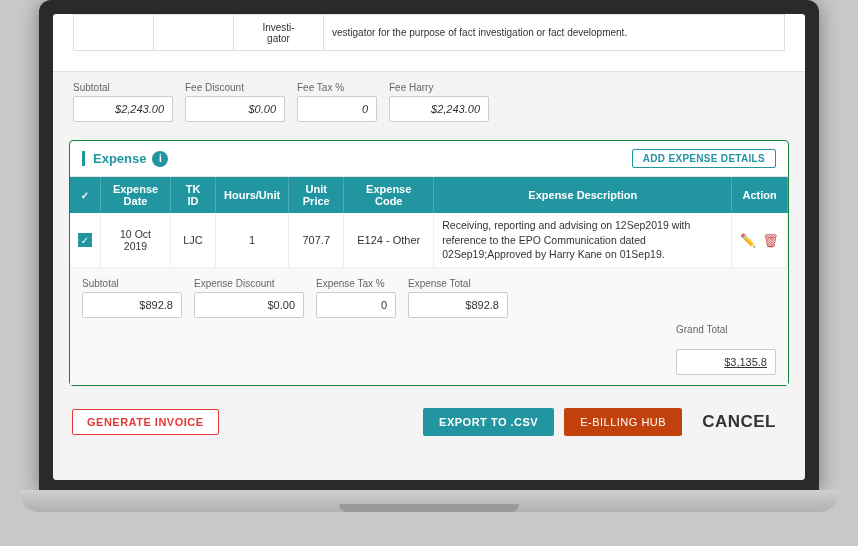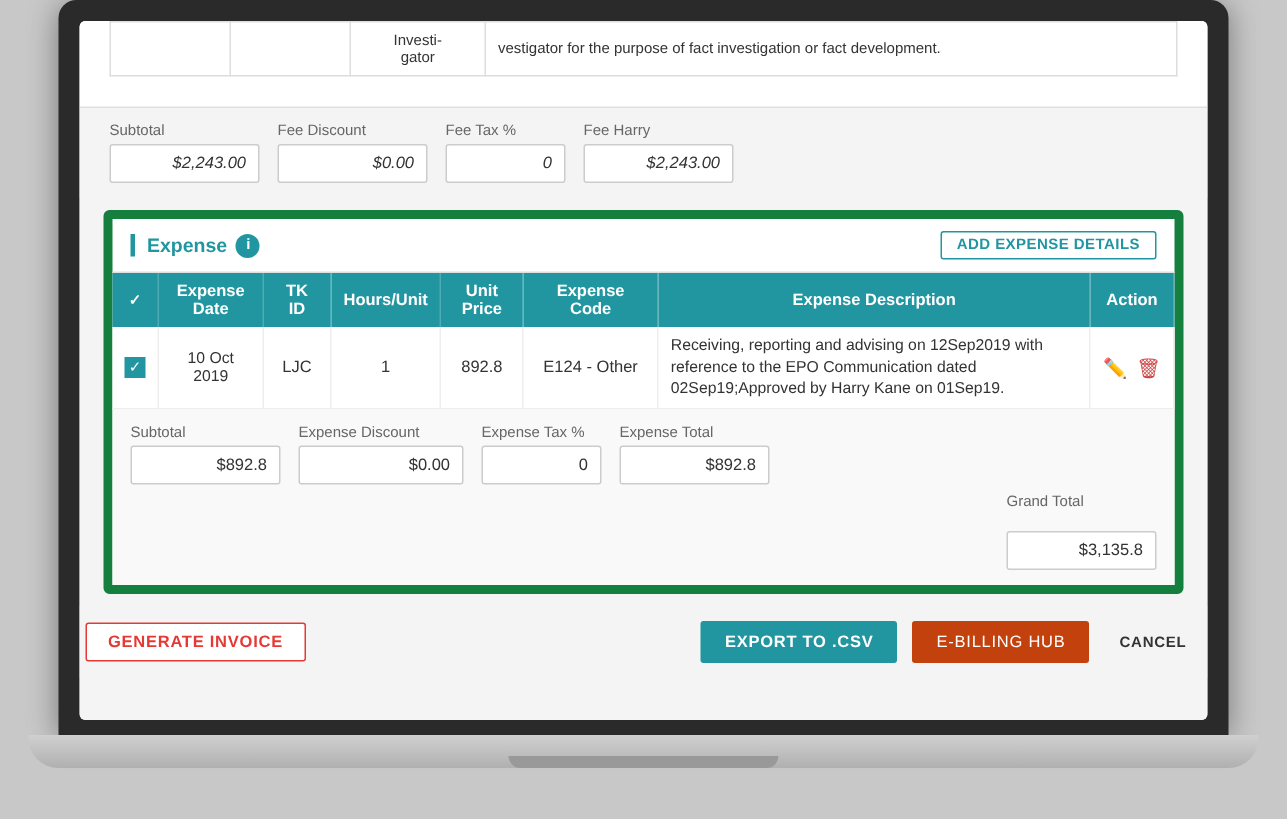--- a/index.html
+++ b/index.html
@@ -119,21 +119,21 @@
     }
     .field-subtotal { width: 100px; }
     .field-discount { width: 100px; }
     .field-tax { width: 80px; }
     .field-total { width: 100px; }
 
     
     .expense-section {
       background: #fff;
       margin: 8px 16px;
-      border: 6px solid #15803d;
+      border: 1px solid #15803d;
       border-radius: 4px;
     }
 
     .expense-header {
       display: flex;
       justify-content: space-between;
       align-items: center;
       padding: 8px 12px;
       border-bottom: 1px solid #e0e0e0;
     }
@@ -281,28 +281,29 @@
     .grand-total-field input {
       border: 1px solid #ccc;
       padding: 4px 8px;
       font-size: 11px;
       color: #333;
       text-align: right;
       background: #fff;
       height: 26px;
       border-radius: 2px;
       width: 100px;
+      text-decoration: underline;
     }
 
     
     .footer-buttons {
       display: flex;
       justify-content: space-between;
       align-items: center;
-      padding: 10px 4px;
+      padding: 10px 19px;
       background: #f4f4f4;
     }
 
     .btn-generate {
       border: 1px solid #e53935;
       color: #e53935;
       background: #fff;
       padding: 6px 14px;
       font-size: 11px;
       font-weight: bold;
@@ -339,21 +340,21 @@
       cursor: pointer;
       border-radius: 2px;
       letter-spacing: 0.5px;
     }
 
     .btn-cancel {
       background: transparent;
       color: #333;
       border: none;
       padding: 8px 10px;
-      font-size: 10px;
+      font-size: 17px;
       font-weight: bold;
       cursor: pointer;
       letter-spacing: 0.5px;
     }
 
     
     .screen-content::-webkit-scrollbar { width: 4px; }
     .screen-content::-webkit-scrollbar-thumb { background: #ccc; }
   </style>
 </head>
@@ -424,21 +425,21 @@
             </thead>
             <tbody id="expense-table-body">
 
             <tr>
       <td>
         <div style="width:14px;height:14px;background:#2196a0;display:inline-flex;align-items:center;justify-content:center;color:#fff;font-size:10px;">✓</div>
       </td>
       <td style="font-size:10.5px;">10 Oct 2019</td>
       <td>LJC</td>
       <td>1</td>
-      <td>892.8</td>
+      <td>707.7</td>
       <td>E124 - Other</td>
       <td class="desc">Receiving, reporting and advising on 12Sep2019 with reference to the EPO Communication dated 02Sep19;Approved by Harry Kane on 01Sep19.</td>
       <td>
         <div class="action-icons">
           <span class="edit-icon">✏️</span>
           <span class="delete-icon">🗑</span>
         </div>
       </td>
     </tr>
               </tbody>

